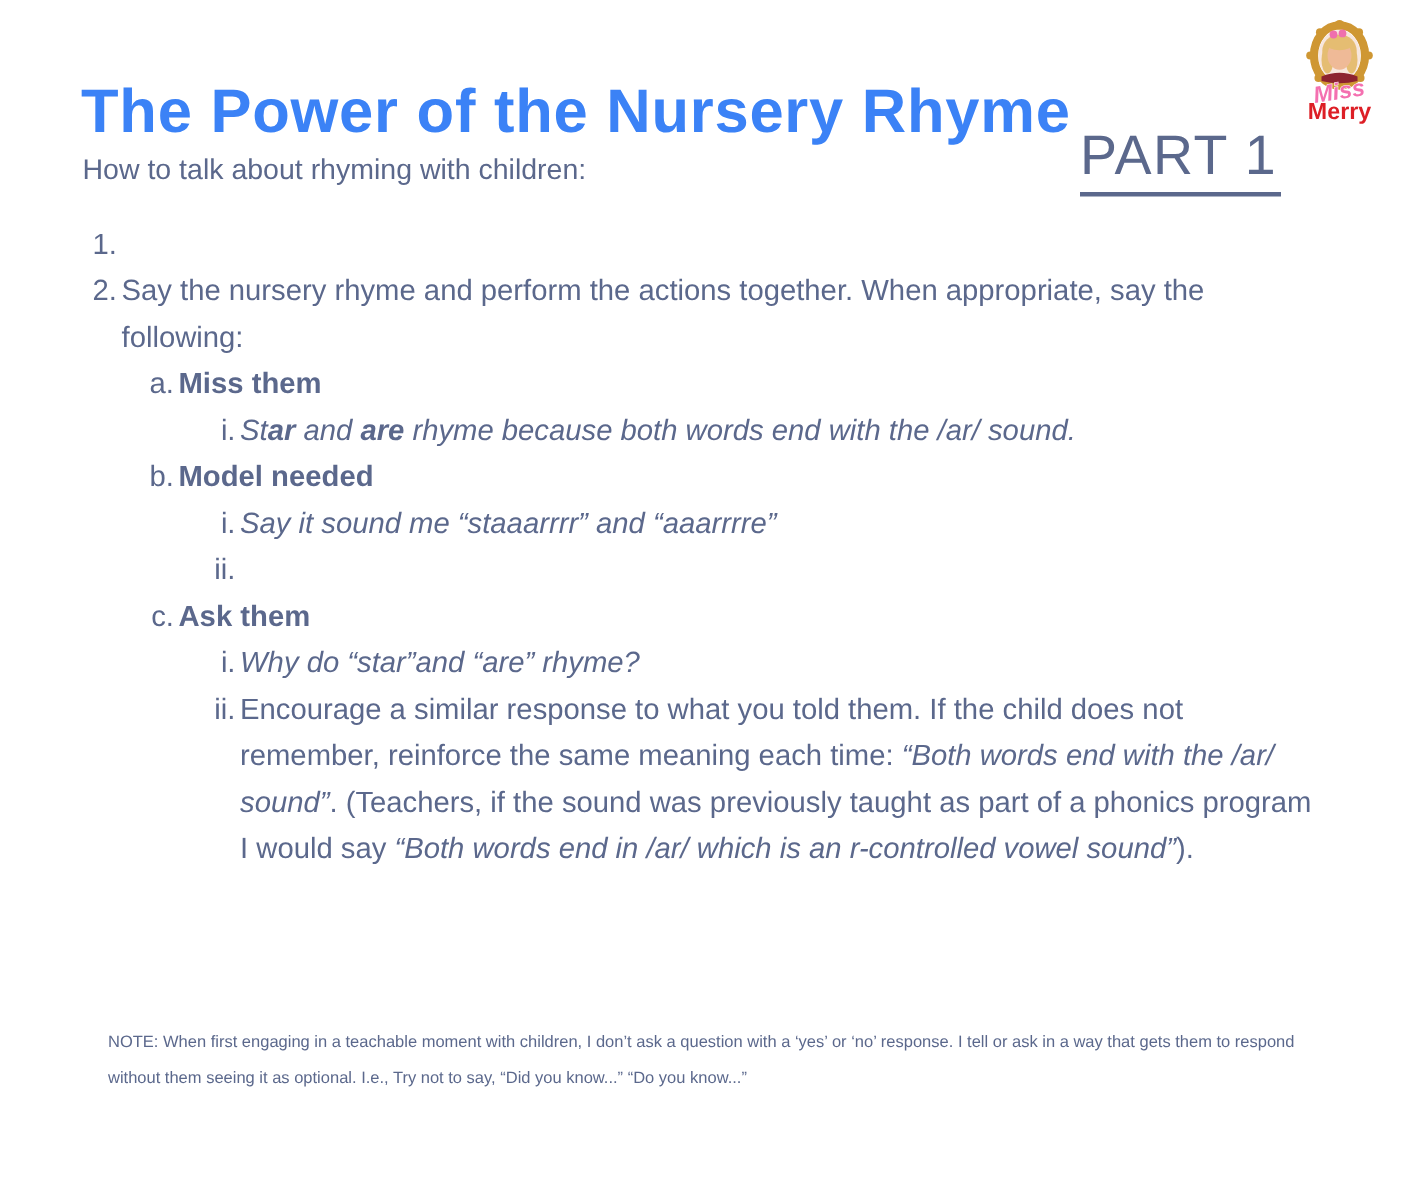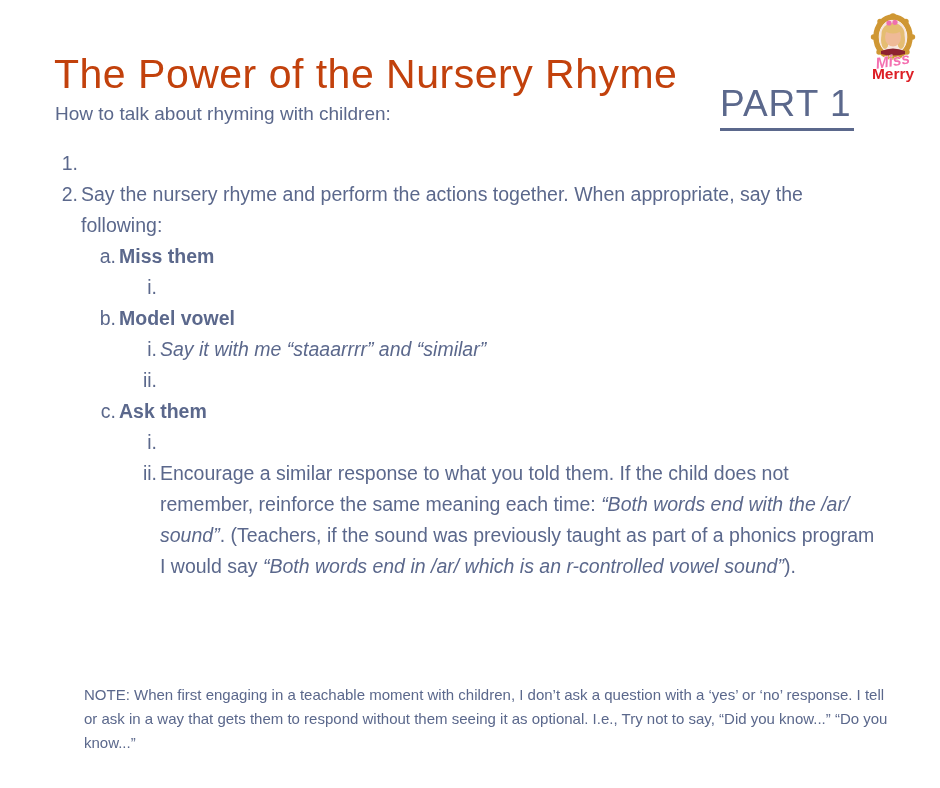--- a/index.html
+++ b/index.html
@@ -1,43 +1,43 @@
 <!DOCTYPE html>
 <html><head>
 <meta charset="utf-8">
 <style>
   html,body{margin:0;padding:0}
   body{
     width:940px;height:788px;background:#ffffff;position:relative;overflow:hidden;
     font-family:"Liberation Sans",sans-serif;color:#5b688c;
   }
   .title{
-    position:absolute;left:54px;top:24px;font-size:41px;font-weight:400;
-    letter-spacing:.5px;color:#c2410c;white-space:nowrap;
+    position:absolute;left:54px;top:24px;font-size:41px;font-weight:700;
+    letter-spacing:.5px;color:#3b82f6;white-space:nowrap;
   }
   .subtitle{position:absolute;left:55px;top:103px;font-size:19px;white-space:nowrap}
   .part{
     position:absolute;left:720px;top:83px;font-size:37px;letter-spacing:1px;
     border-bottom:3px solid #5b688c;padding:0 3px 3px 0;white-space:nowrap;text-align:center;
   }
   .logo{position:absolute;left:859px;top:13px;width:68px;height:72px}
   .list{position:absolute;left:55px;top:148px;width:822px}
   .row{display:flex;align-items:flex-start;line-height:31px;font-size:19.5px}
   .marker{flex:none;text-align:right;padding-right:3px}
   .l0 .marker{width:23px}
   .l1{padding-left:40px}
   .l1 .marker{width:21px}
   .l2{padding-left:84px}
   .l2 .marker{width:18px}
   .l0 .text{max-width:766px}
   .l1 .text{max-width:740px}
   .l2 .text{max-width:716px}
   .b{font-weight:700}
   .i{font-style:italic}
-  .note{position:absolute;left:84px;top:683px;width:808px;font-size:15px;line-height:24px}
+  .note{position:absolute;left:72px;top:683px;width:808px;font-size:11px;line-height:24px}
 </style>
 </head>
 <body>
 
 <h1 class="title">The Power of the Nursery Rhyme</h1>
 
 <div class="subtitle">How to talk about rhyming with children:</div>
 
 <div class="part">PART 1</div>
 
@@ -74,38 +74,40 @@
     <div class="row l0">
       <span class="marker">2.</span>
       <div class="text"><span>Say the nursery rhyme and perform the actions together. When appropriate, say the following:</span></div>
     </div>
     <div class="row l1">
       <span class="marker">a.</span>
       <div class="text"><span class="b">Miss them</span></div>
     </div>
     <div class="row l2">
       <span class="marker">i.</span>
+      <div class="text"><span class="i">St</span><span class="b i">ar</span><span class="i"> and </span><span class="b i">are</span><span class="i"> rhyme because both words end with the /ar/ sound.</span></div>
     </div>
     <div class="row l1">
       <span class="marker">b.</span>
-      <div class="text"><span class="b">Model vowel</span></div>
+      <div class="text"><span class="b">Model needed</span></div>
     </div>
     <div class="row l2">
       <span class="marker">i.</span>
-      <div class="text"><span class="i">Say it with me “staaarrrr” and “similar”</span></div>
+      <div class="text"><span class="i">Say it sound me “staaarrrr” and “aaarrrre”</span></div>
     </div>
     <div class="row l2">
       <span class="marker">ii.</span>
     </div>
     <div class="row l1">
       <span class="marker">c.</span>
       <div class="text"><span class="b">Ask them</span></div>
     </div>
     <div class="row l2">
       <span class="marker">i.</span>
+      <div class="text"><span class="i">Why do “star”and “are” rhyme?</span></div>
     </div>
     <div class="row l2">
       <span class="marker">ii.</span>
       <div class="text"><span>Encourage a similar response to what you told them. If the child does not remember, reinforce the same meaning each time: </span><span class="i">“Both words end with the /ar/ sound”</span><span>. (Teachers, if the sound was previously taught as part of a phonics program I would say </span><span class="i">“Both words end in /ar/ which is an r-controlled vowel sound”</span><span>).</span></div>
     </div>
   </div>
 
 <div class="note">NOTE: When first engaging in a teachable moment with children, I don’t ask a question with a ‘yes’ or ‘no’ response. I tell or ask in a way that gets them to respond without them seeing it as optional. I.e., Try not to say, “Did you know...” “Do you know...”</div>
 
 </body></html>

